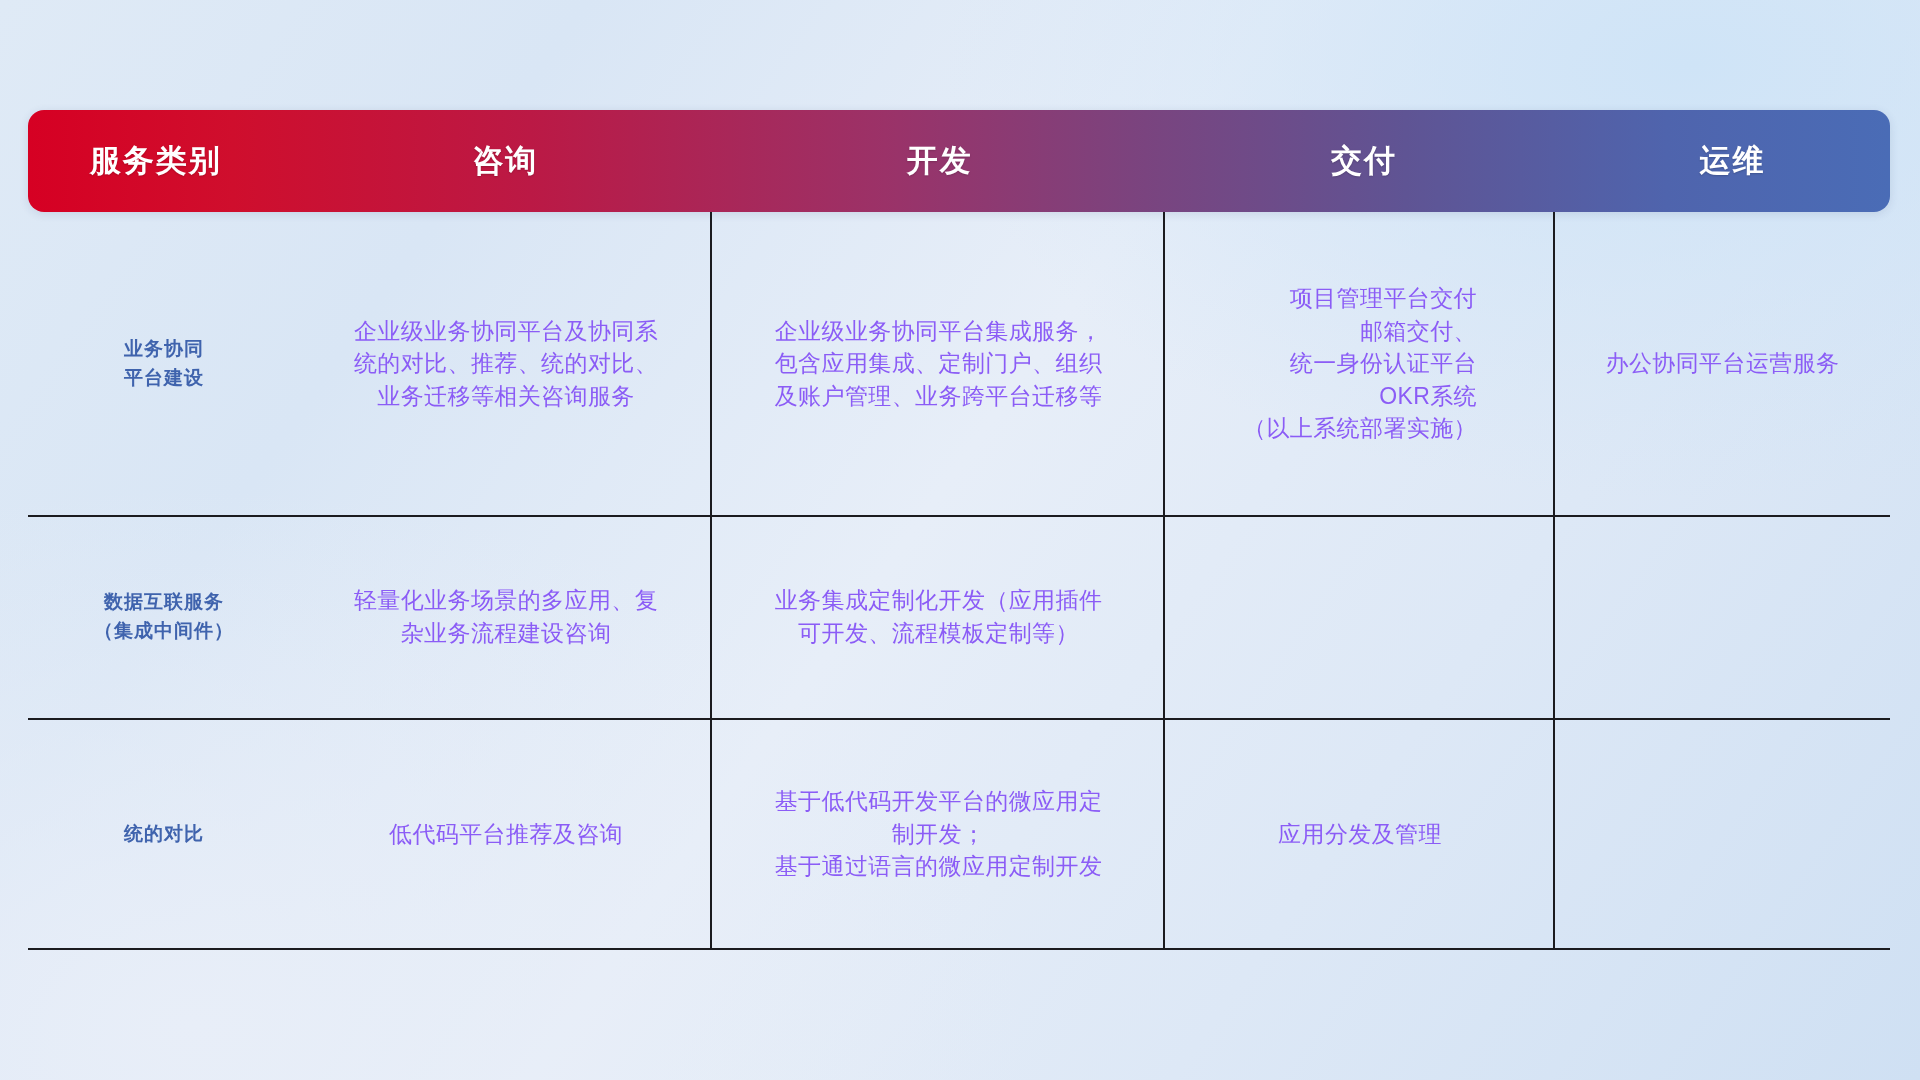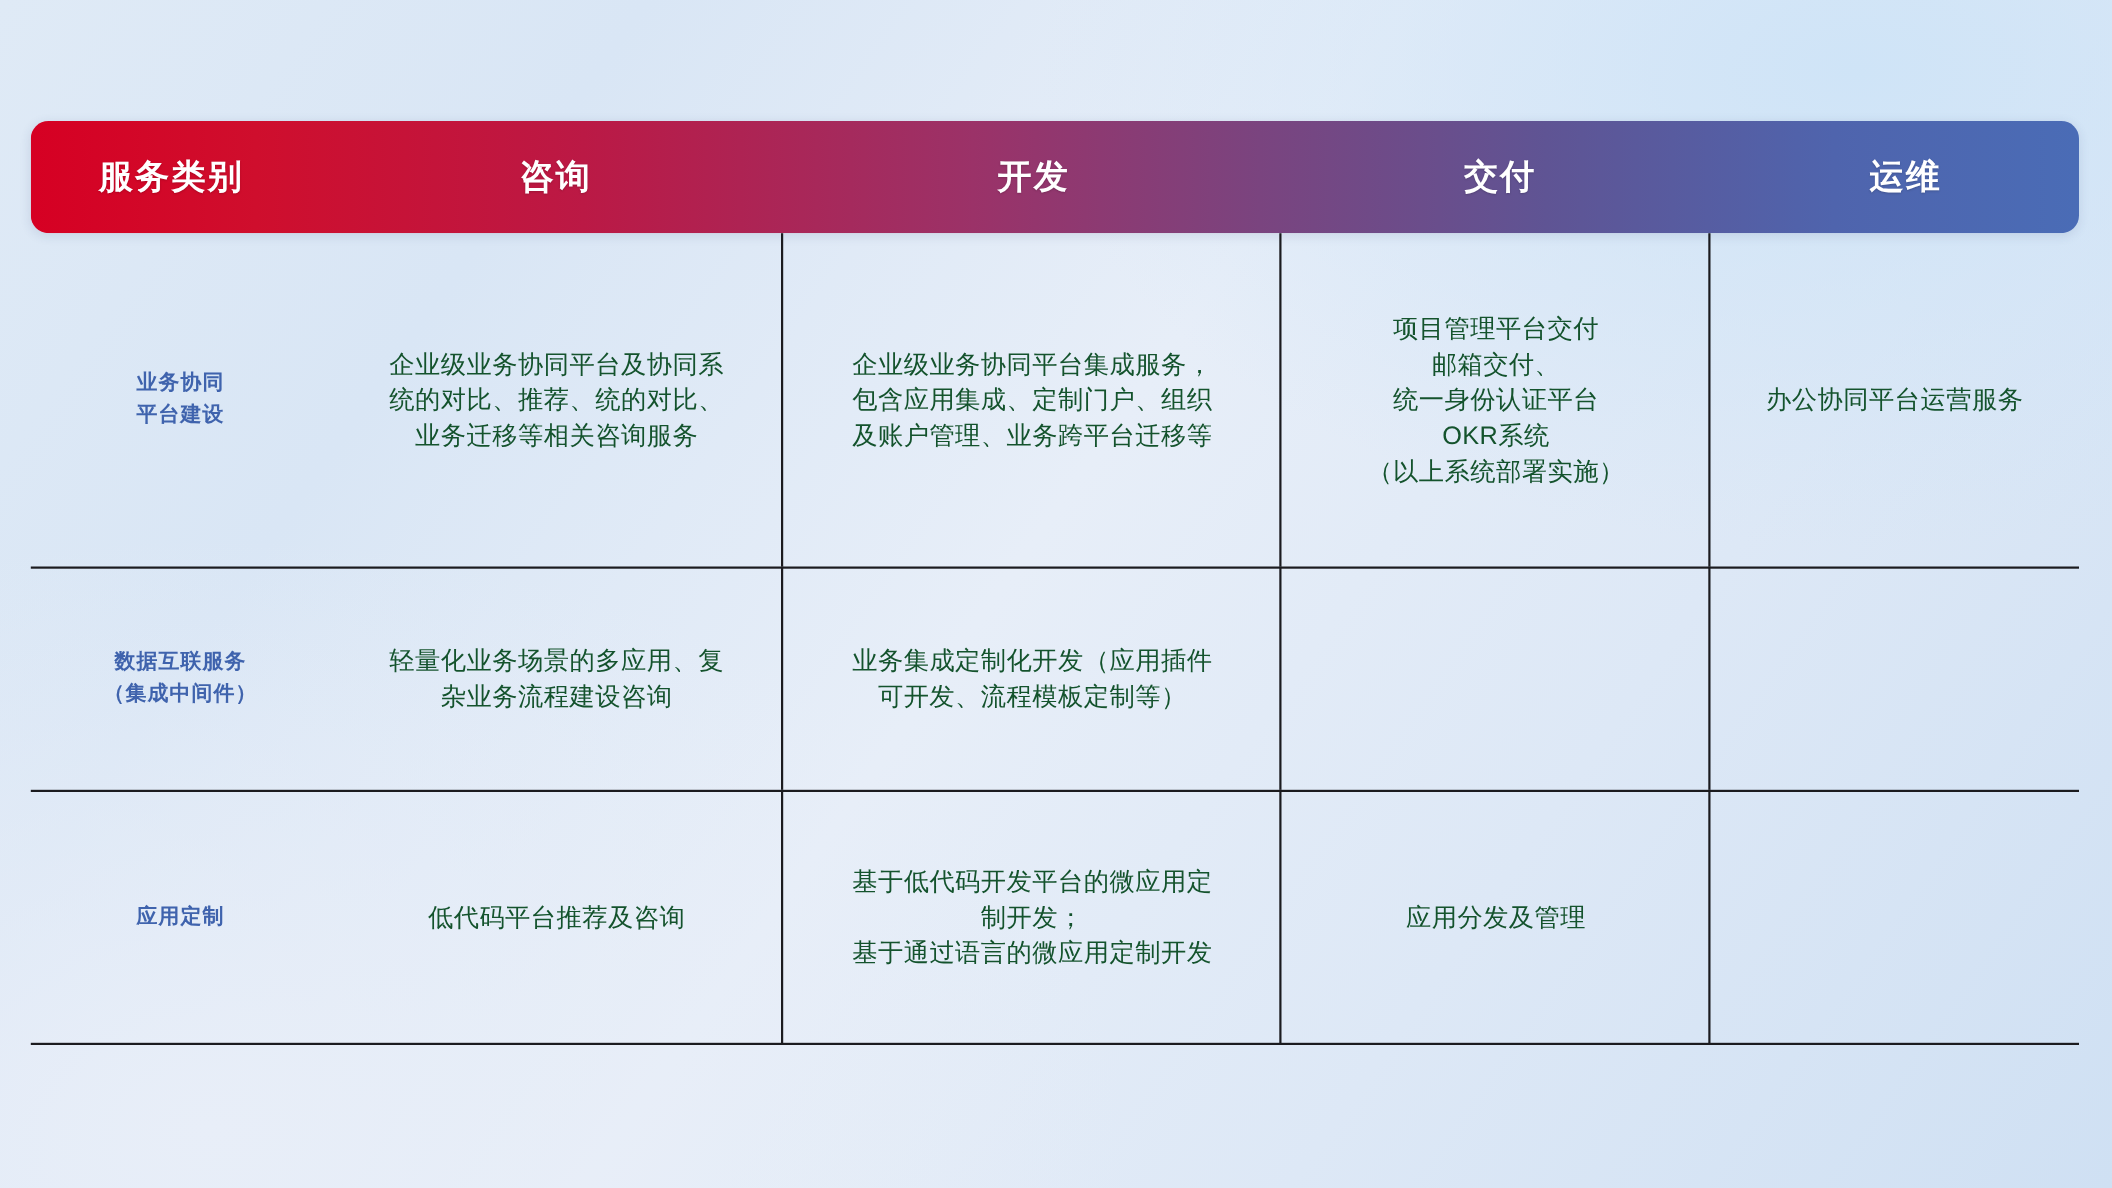--- a/index.html
+++ b/index.html
@@ -60,21 +60,21 @@
     content:"";position:absolute;left:0;right:0;bottom:0;height:2px;
     background:#1b1b1f;
   }
 
   .td{
     position:relative;
     display:flex;align-items:center;justify-content:center;
     padding:6px 14px;
     box-sizing:border-box;
     text-align:center;
-    color:#14532d;
+    color:#8b5cf6;
     font-size:23px;
     line-height:1.42;
     letter-spacing:.4px;
     white-space:pre-line;
   }
   
   .td.sep::after{
     content:"";position:absolute;right:0;top:0;bottom:0;width:2px;
     background:#1b1b1f;
   }
@@ -84,21 +84,21 @@
     font-weight:700;
     font-size:19px;
     letter-spacing:1px;
     line-height:1.5;
   }
 
   
   .c1{width:272px;}
   .c2{width:412px;}
   .c3{width:453px;}
-  .c4{width:390px;}
+  .c4{width:390px;text-align:right;}
   .c5{width:335px;}
 </style>
 </head>
 <body>
 
 <div class="stage">
 
   <div class="table-wrap">
 
     <div class="thead">
@@ -133,21 +133,21 @@
 （集成中间件）</div>
         <div class="td c2 sep">轻量化业务场景的多应用、复
 杂业务流程建设咨询</div>
         <div class="td c3 sep">业务集成定制化开发（应用插件
 可开发、流程模板定制等）</div>
         <div class="td c4 sep"></div>
         <div class="td c5"></div>
       </div>
 
       <div class="trow r3">
-        <div class="td cat c1">应用定制</div>
+        <div class="td cat c1">统的对比</div>
         <div class="td c2 sep">低代码平台推荐及咨询</div>
         <div class="td c3 sep">基于低代码开发平台的微应用定
 制开发；
 基于通过语言的微应用定制开发</div>
         <div class="td c4 sep">应用分发及管理</div>
         <div class="td c5"></div>
       </div>
 
     </div>
   </div>

